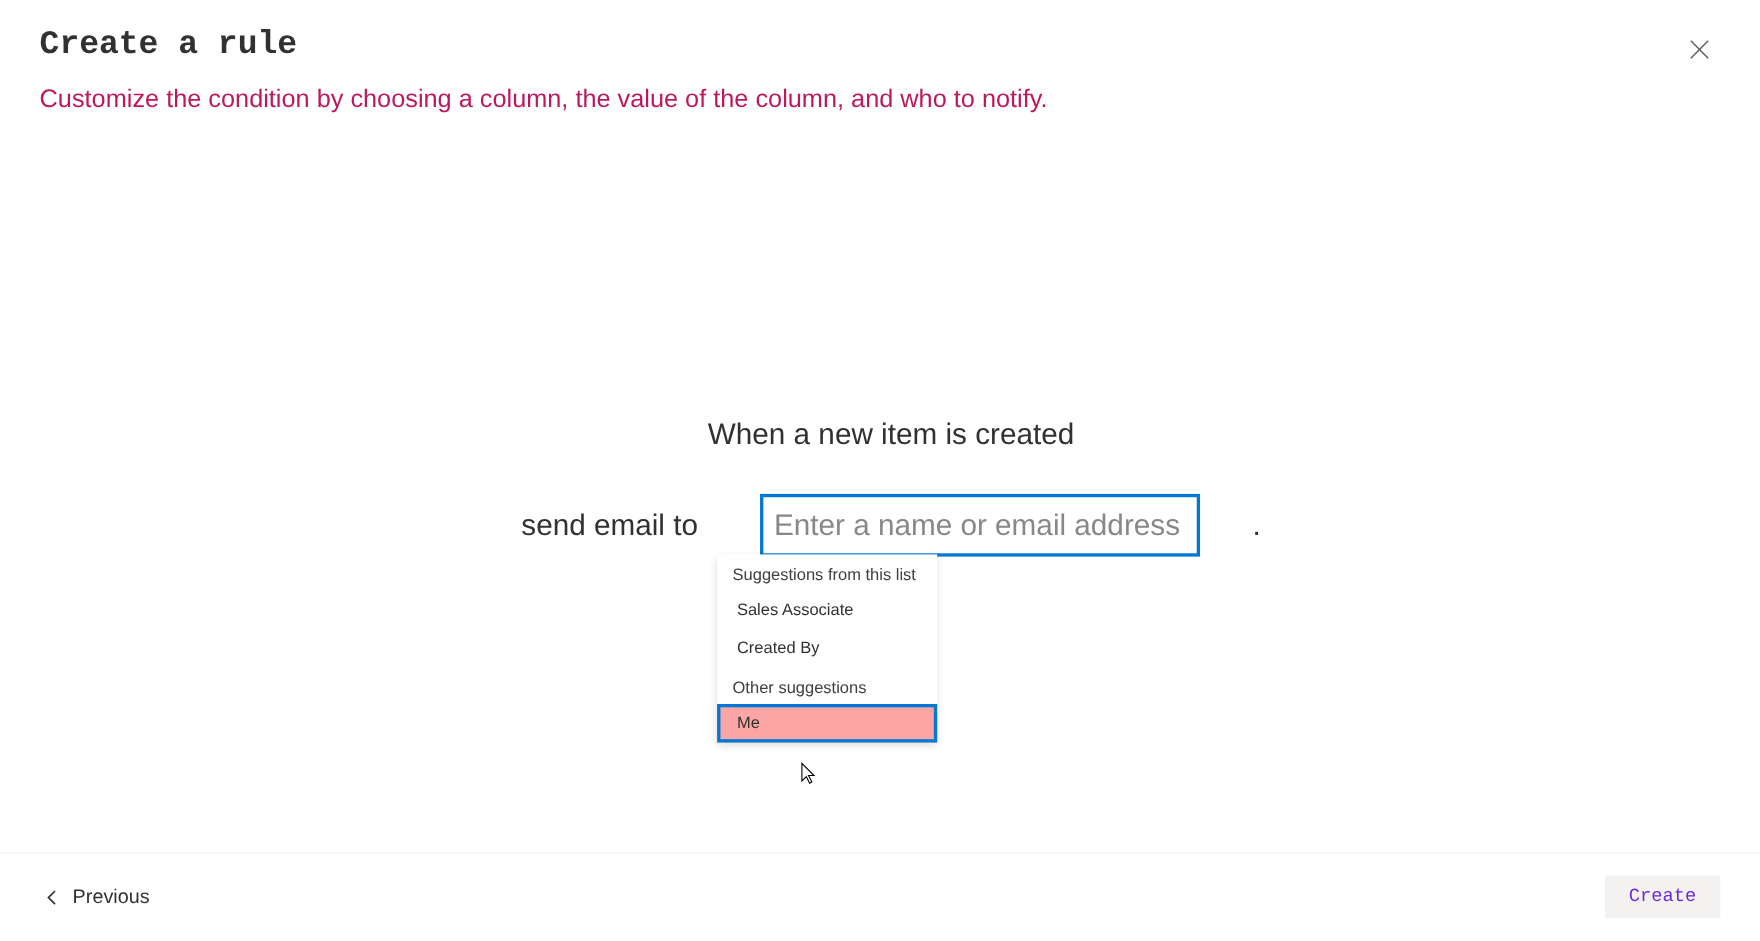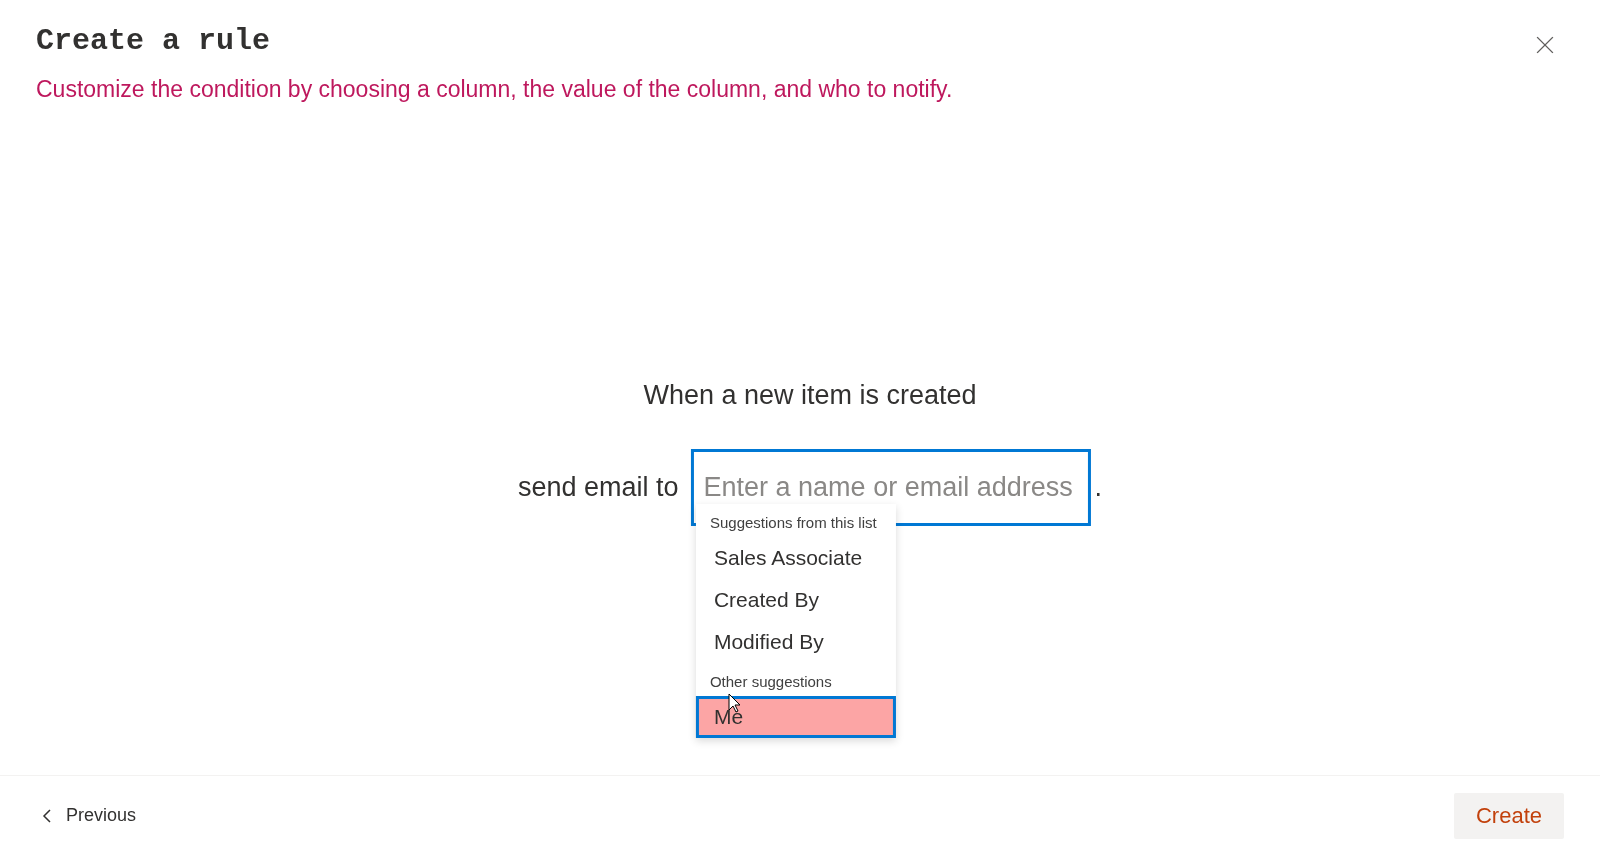--- a/index.html
+++ b/index.html
@@ -56,32 +56,33 @@
       font-size: 27px;
       color: #323130;
       font-weight: 400;
       margin-bottom: 38px;
     }
     .send-row {
       display: flex;
       align-items: center;
       justify-content: center;
       position: relative;
+      gap: 44px;
     }
     .send-label {
       font-size: 27px;
       color: #323130;
       font-weight: 400;
       margin-right: 12px;
     }
     .email-input {
       border: 3px solid #0078d4;
       font-size: 27px;
       color: #8a8886;
-      padding: 20px 10px;
+      padding: 10px 10px;
       width: 400px;
       outline: none;
       background: #ffffff;
       font-family: inherit;
     }
     .email-input::placeholder {
       color: #8a8886;
     }
     .period {
       font-size: 27px;
@@ -99,21 +100,21 @@
       z-index: 10;
     }
     .dropdown-header {
       padding: 10px 14px 6px 14px;
       font-size: 15px;
       color: #404040;
       font-weight: 400;
     }
     .dropdown-item {
       padding: 9px 18px;
-      font-size: 21px;
+      font-size: 15px;
       color: #323130;
       cursor: pointer;
     }
     .dropdown-item.selected {
       background: #fca5a5;
       border: 3px solid #0078d4;
       padding: 6px 15px;
     }
     .cursor-icon {
       position: absolute;
@@ -145,25 +146,26 @@
       padding: 8px 4px;
     }
     .previous-button svg {
       width: 16px;
       height: 16px;
       margin-right: 10px;
     }
     .create-button {
       background: #f3f2f1;
       border: none;
-      color: #c2410c;
-      font-size: 22px;
+      color: #6d28d9;
+      font-size: 17px;
       padding: 10px 22px;
       border-radius: 2px;
       cursor: not-allowed;
+      font-family: Liberation Mono, monospace;
     }
   </style>
 </head>
 <body>
 
 <div class="header">
   <h1 class="title">Create a rule</h1>
   <p class="subtitle">Customize the condition by choosing a column, the value of the column, and who to notify.</p>
 </div>
 
@@ -178,21 +180,20 @@
   <div class="condition-text">When a new item is created</div>
   <div class="send-row">
     <span class="send-label">send email to</span>
     <input class="email-input" type="text" placeholder="Enter a name or email address" style="">
     <span class="period"> .</span>
 
     <div class="dropdown">
       <div class="dropdown-header">Suggestions from this list</div>
       <div class="dropdown-item">Sales Associate</div>
       <div class="dropdown-item">Created By</div>
-      <div class="dropdown-item">Modified By</div>
       <div class="dropdown-header">Other suggestions</div>
       <div class="dropdown-item selected">Me</div>
     </div>
   </div>
 </div>
 
 <svg class="cursor-icon" width="20" height="24" viewBox="0 0 20 24">
   <path d="M 6 2 L 6 18 L 10 14 L 13 20 L 15 19 L 12 13 L 17 13 Z" fill="#ffffff" stroke="#000000" stroke-width="1"></path>
 </svg>
 

